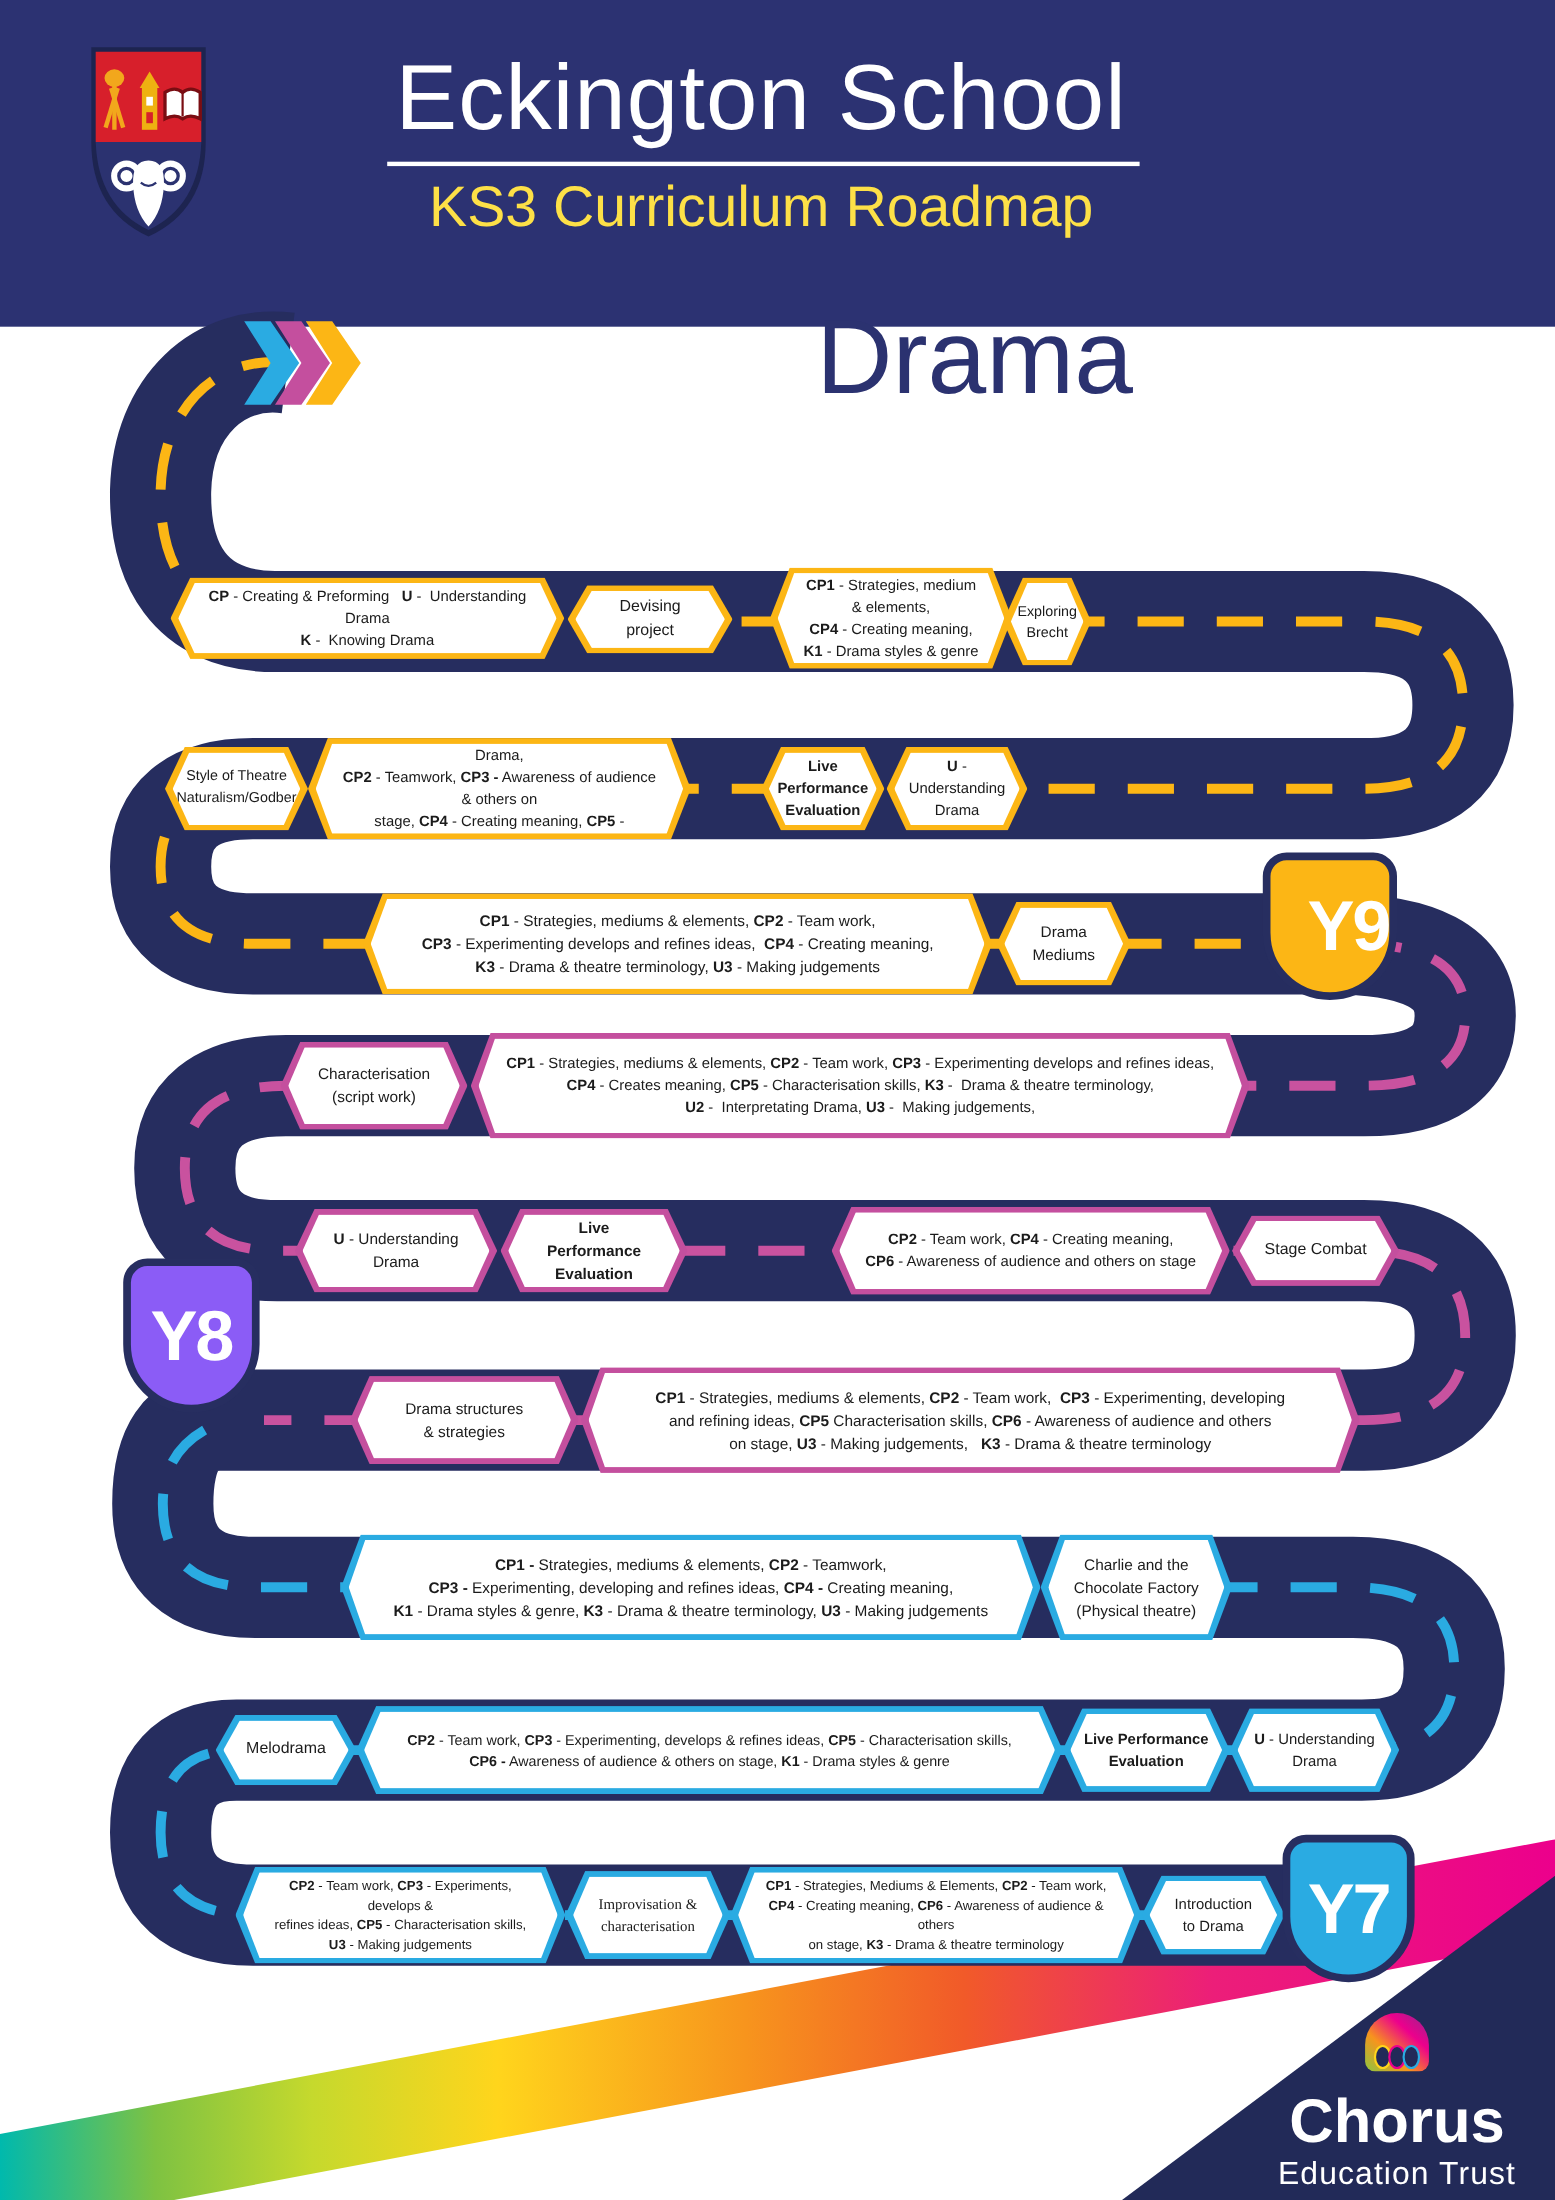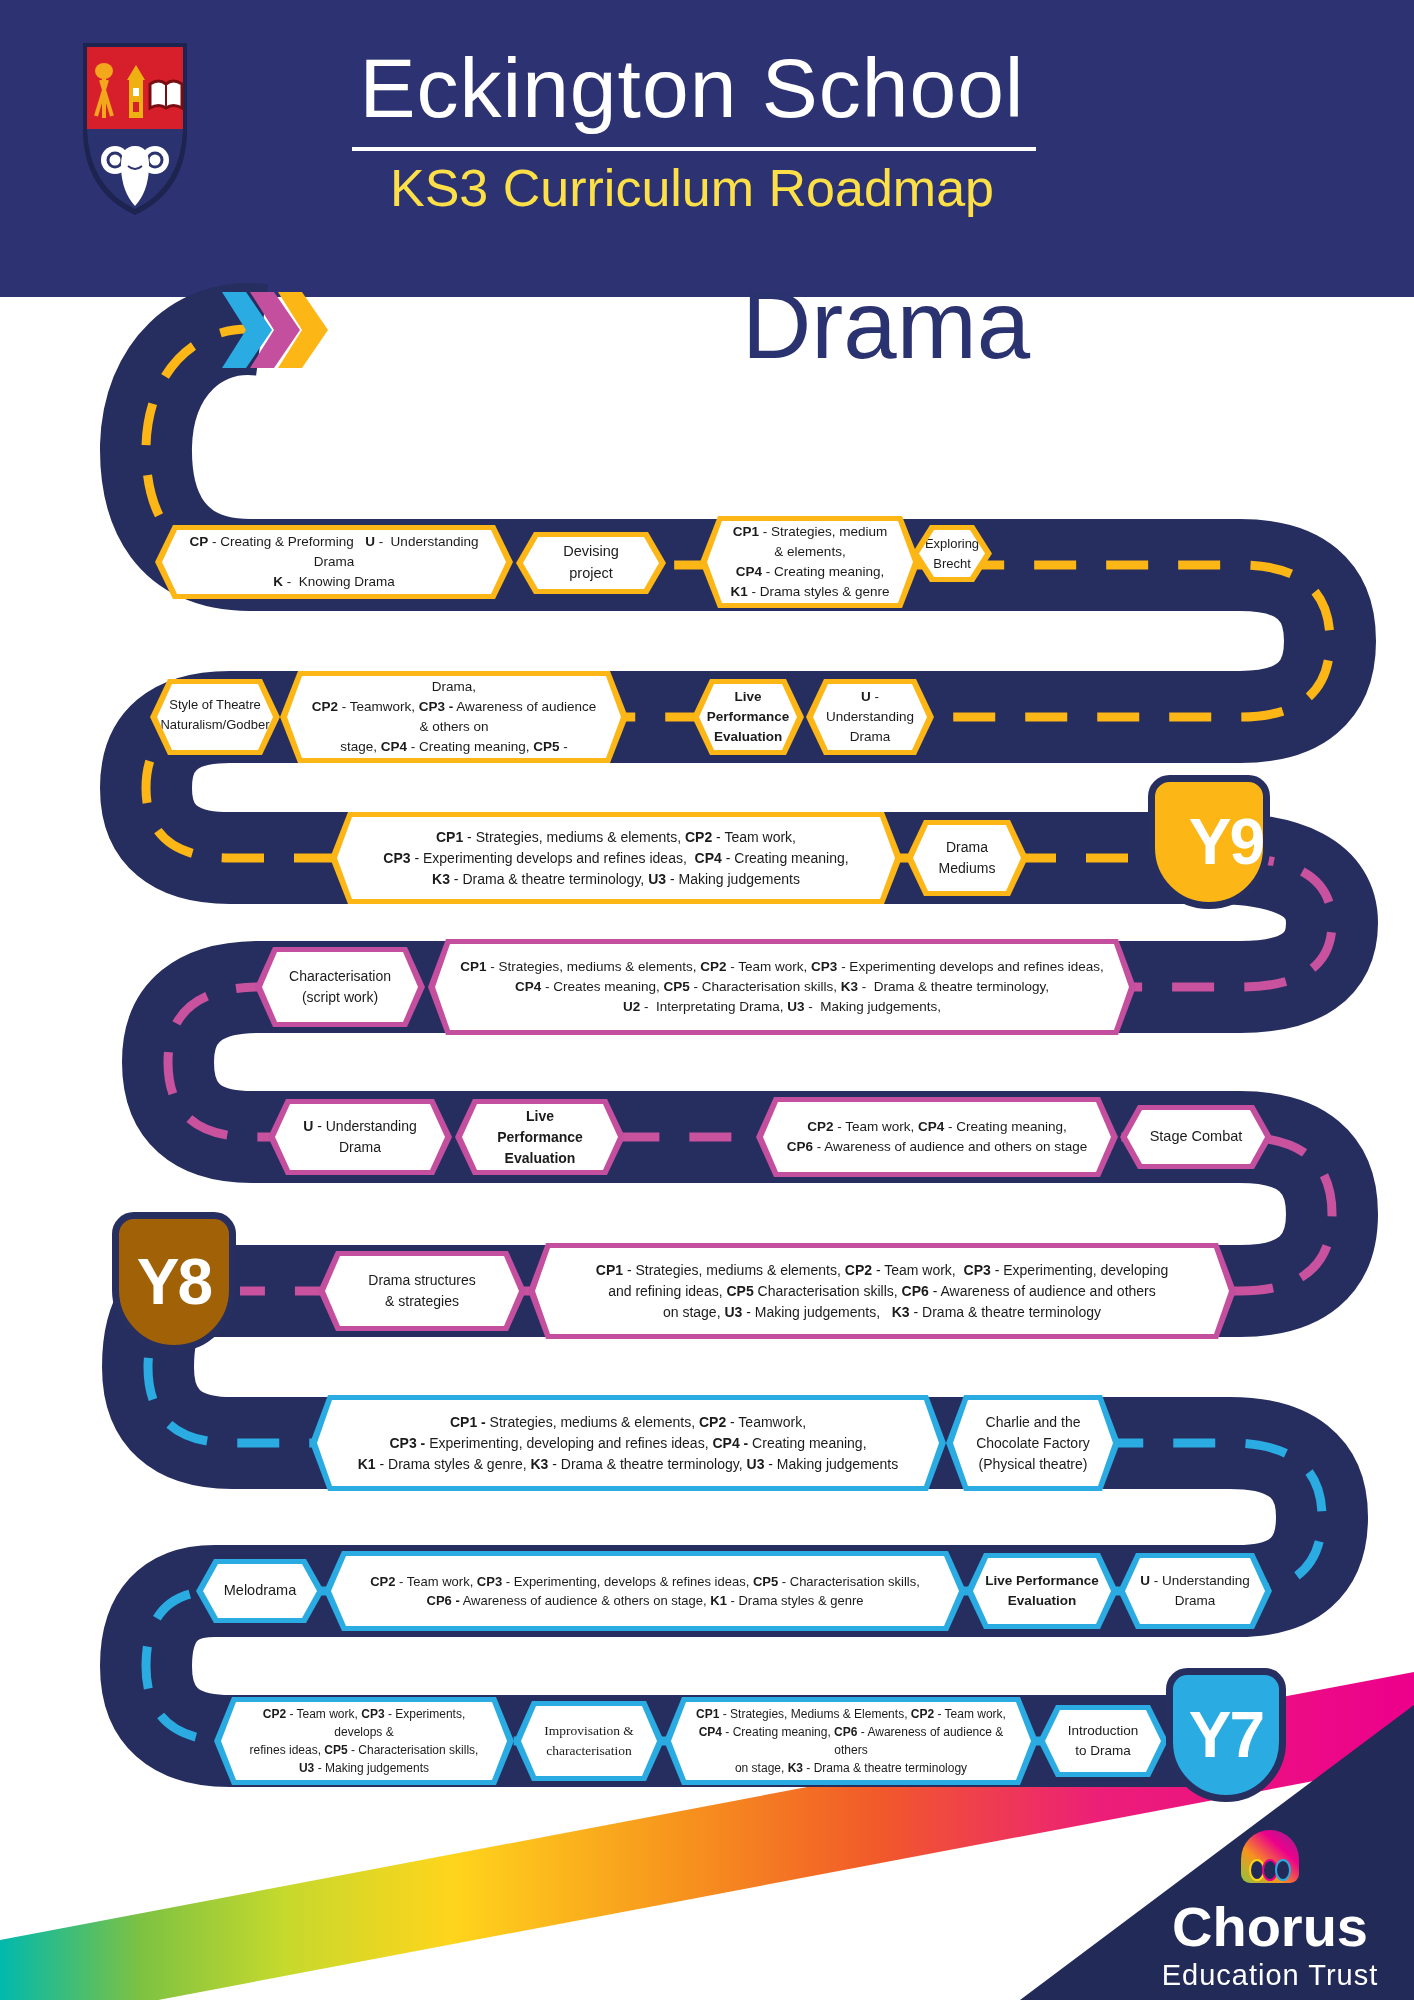--- a/index.html
+++ b/index.html
@@ -33,21 +33,21 @@
   .chev-in{position:absolute;inset:5px 7px;background:#fff;display:flex;align-items:center;
            justify-content:center;text-align:center;padding:2px 22px;line-height:1.5;color:#1b1b1b;
            clip-path:polygon(0 50%,15px 0,calc(100% - 15px) 0,100% 50%,calc(100% - 15px) 100%,15px 100%);}
   .th-y{--bc:#fcb615;} .th-p{--bc:#c44f9e;} .th-b{--bc:#2aabe2;}
   
   .badge{position:absolute;z-index:40;display:flex;align-items:center;justify-content:center;
          color:#fff;font-size:64px;font-weight:700;letter-spacing:-2px;
          border:7px solid #272e60;box-sizing:border-box;
          border-radius:22px 22px 62px 62px;}
   .badge-y9{left:1148px;top:775px;width:122px;height:134px;background:#fcb615;justify-content:flex-end;}
-  .badge-y8{left:112px;top:1212px;width:124px;height:140px;background:#a16207;}
+  .badge-y8{left:112px;top:1144px;width:124px;height:140px;background:#8b5cf6;}
   .badge-y7{left:1166px;top:1668px;width:120px;height:134px;background:#2aabe2;}
 </style>
 </head>
 <body>
 
 <div class="page">
 
   <div class="header">
     <svg class="crest" width="110" height="178" viewBox="0 0 110 178">
       <path d="M3 3 h104 v86 q0 62 -52 86 q-52 -24 -52 -86 z" fill="#1d2450"></path>
@@ -121,21 +121,21 @@
   <div class="chev th-y" style="left:516px;top:532px;width:150px;height:62px;font-size:14.5px;">
     <div class="chev-in">
         <span>Devising project</span>
       </div>
     </div>
   <div class="chev th-y" style="left:700px;top:516px;width:220px;height:92px;font-size:13.5px;">
     <div class="chev-in">
         <span><b>CP1</b> - Strategies, medium &amp; elements,<br><b>CP4</b> - Creating meaning,<br><b>K1</b> - Drama styles &amp; genre</span>
       </div>
     </div>
-  <div class="chev th-y" style="left:912px;top:525px;width:80px;height:57px;font-size:13px;text-decoration:underline;">
+  <div class="chev th-y" style="left:912px;top:525px;width:80px;height:80px;font-size:13px;text-decoration:underline;">
     <div class="chev-in" style="padding:2px 10px;">
         <span>Exploring<br>Brecht</span>
       </div>
     </div>
 
   <div class="chev th-y" style="left:150px;top:679px;width:130px;height:76px;font-size:13px;">
     <div class="chev-in" style="padding:16px 12px;align-items:flex-end;">
         <span>Style of Theatre<br>Naturalism/Godber</span>
       </div>
     </div>

